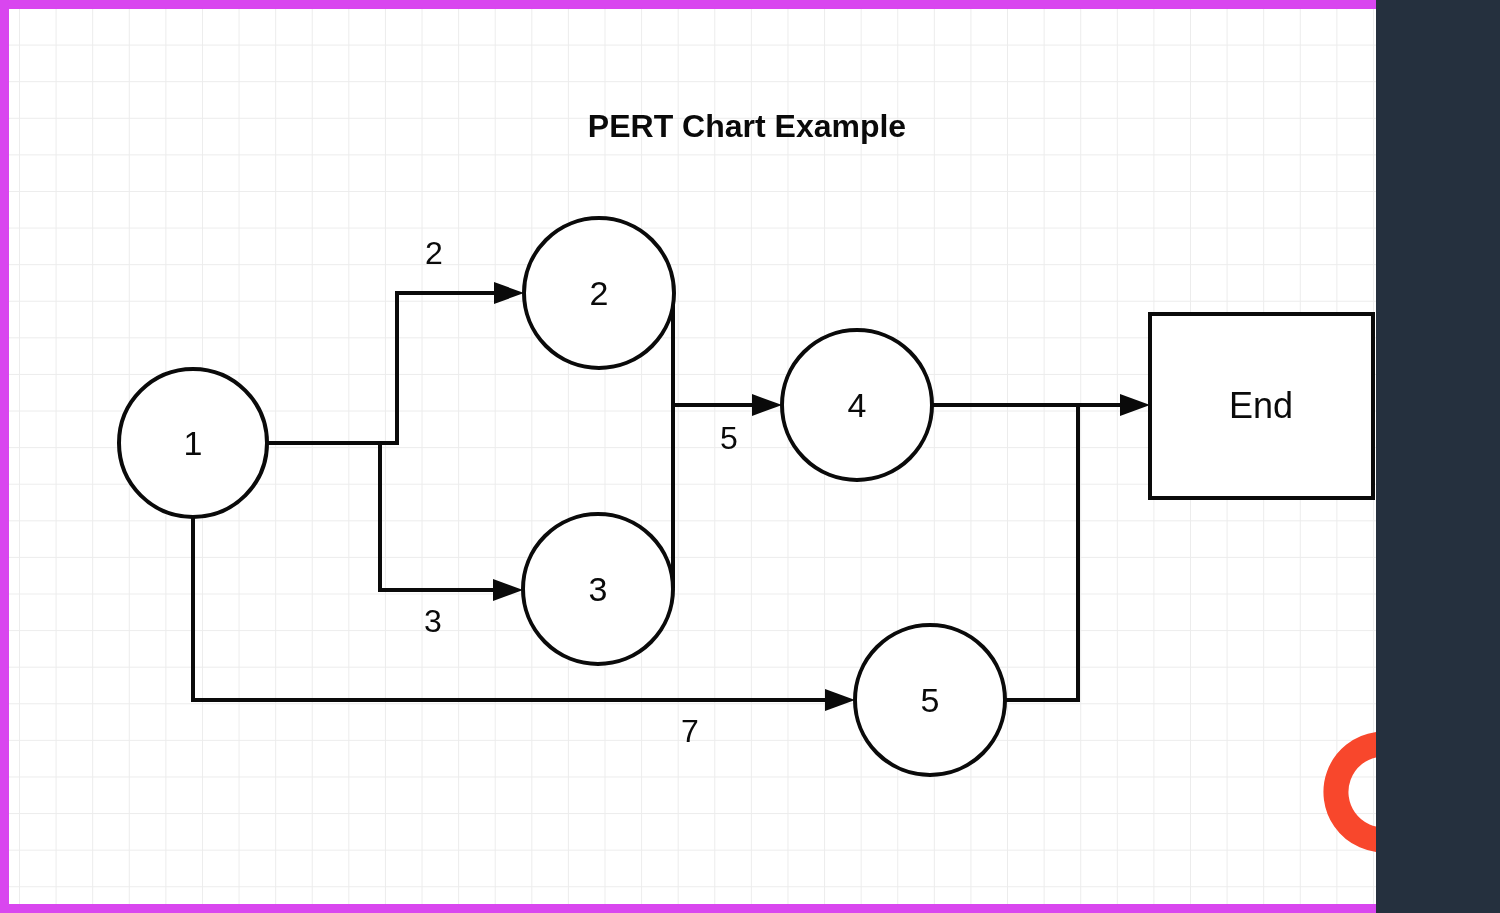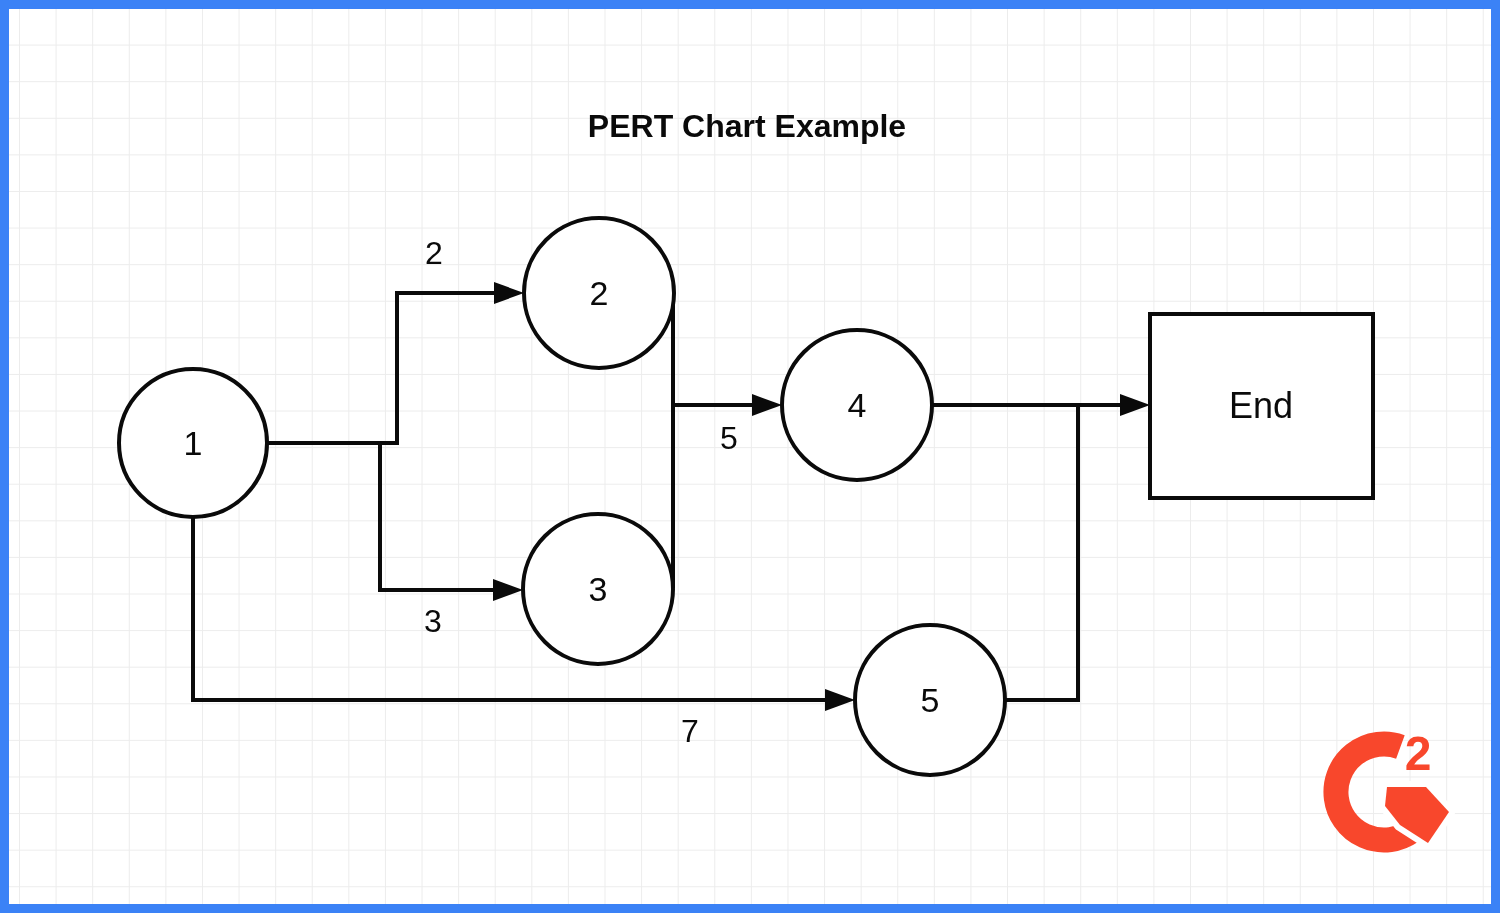--- a/index.html
+++ b/index.html
@@ -1,16 +1,16 @@
 <!DOCTYPE html>
 <html><head>
 <meta charset="utf-8">
 <style>
   html,body{margin:0;padding:0;background:#25303E;}
-  .screen{position:relative;width:1500px;height:913px;overflow:hidden;background:#3b82f6;}
+  .screen{position:relative;width:1376px;height:913px;overflow:hidden;background:#d946ef;}
   .canvas{
     position:absolute;left:9px;top:9px;width:1482px;height:895px;
     background-color:#ffffff;
     background-image:
       linear-gradient(to right, #ececec 1px, transparent 1px),
       linear-gradient(to bottom, #ececec 1px, transparent 1px);
     background-size:36.6px 36.6px;
     background-position:10px -1px;
   }
   svg.overlay{position:absolute;left:0;top:0;}

